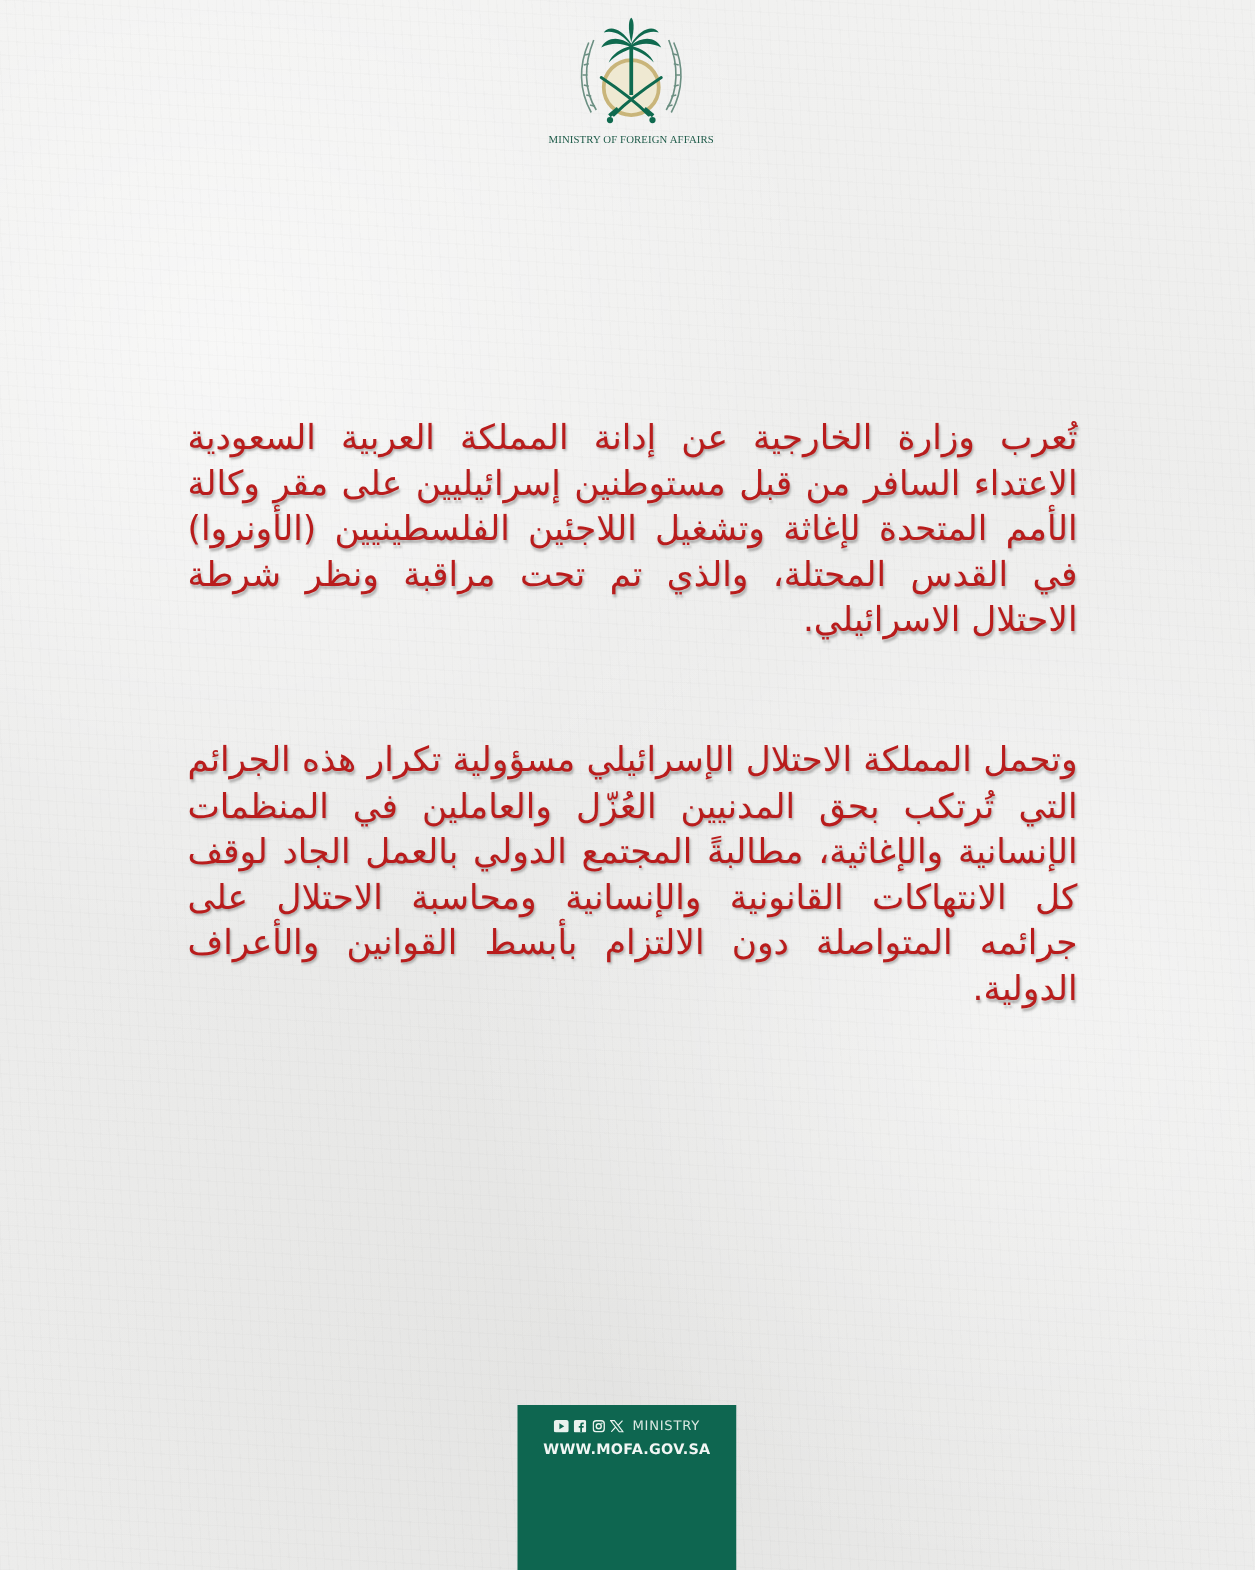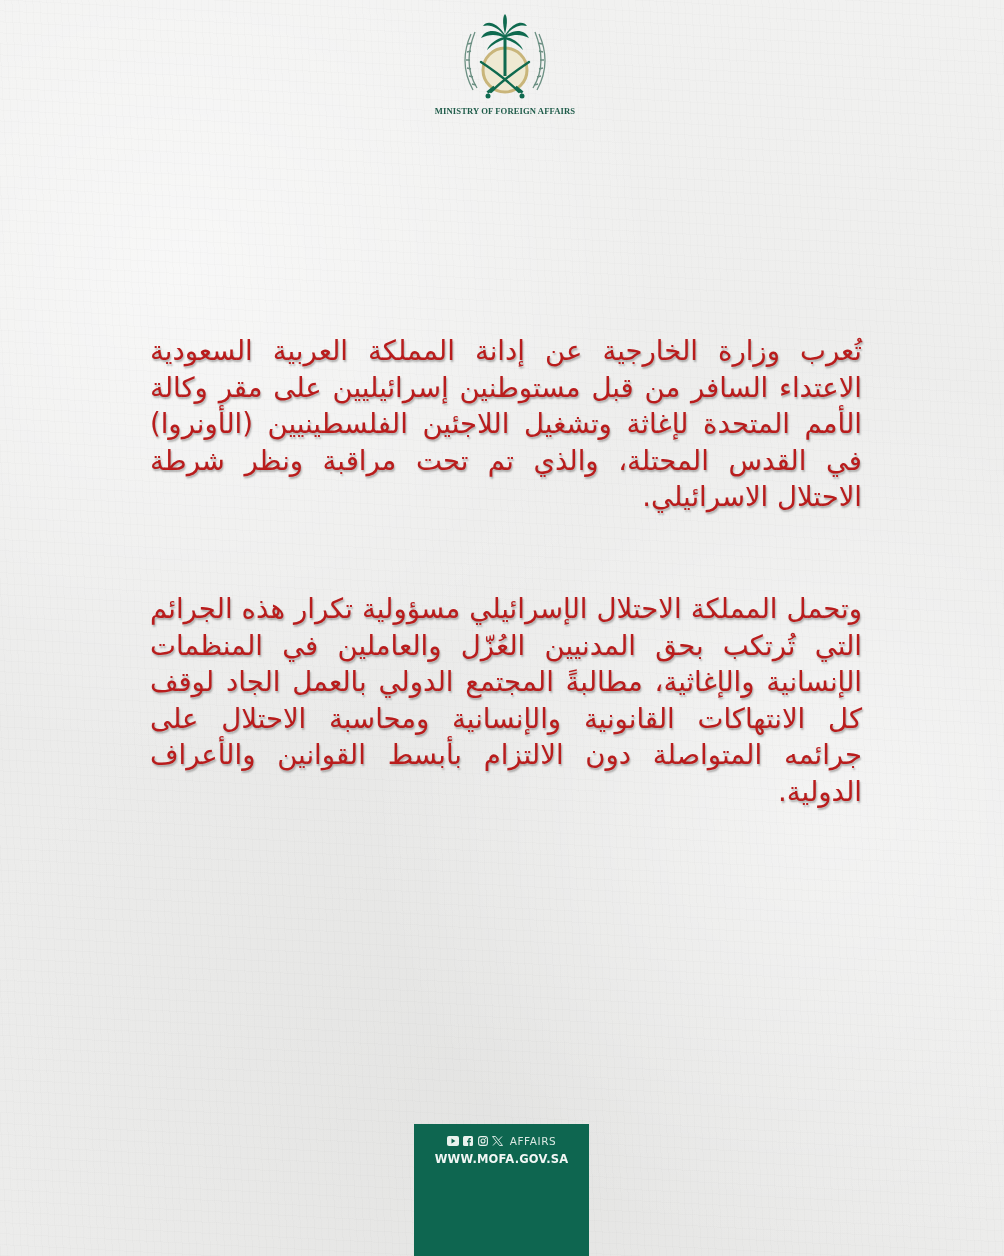--- a/index.html
+++ b/index.html
@@ -48,21 +48,21 @@
       font-size: 25px;
       color: #0f6a4f;
       line-height: 30px;
       margin-top: 2px;
       direction: rtl;
       font-style: italic;
     }
     .logo .logo-en {
       font-family: "Liberation Serif", serif;
       font-size: 8.6px;
-      font-weight: bold;
+      font-weight: normal;
       color: #1e5b49;
       letter-spacing: 0.1px;
       margin-top: 0px;
       white-space: nowrap;
     }
 
     
     .statement {
       position: absolute;
       left: 150px;
@@ -230,16 +230,16 @@
         <circle cx="5" cy="5" r="2" fill="none" stroke="#e9f2ee" stroke-width="1.1"></circle>
         <circle cx="7.5" cy="2.5" r="0.6" fill="#e9f2ee"></circle>
       </svg>
     </span>
     <span class="social-icon">
       <svg width="11" height="10" viewBox="0 0 11 10">
         <path d="M0.5 0.5 H3.5 L10.5 9.5 H7.5 Z" fill="none" stroke="#e9f2ee" stroke-width="0.9"></path>
         <path d="M10 0.5 L6.4 4.4 M1 9.5 L4.6 5.6" stroke="#e9f2ee" stroke-width="0.9"></path>
       </svg>
     </span>
-    <span class="handle">AFFAIRS</span>
+    <span class="handle">MINISTRY</span>
   </div>
   <div class="website">WWW.MOFA.GOV.SA</div>
 </div>
 
 </body></html>

